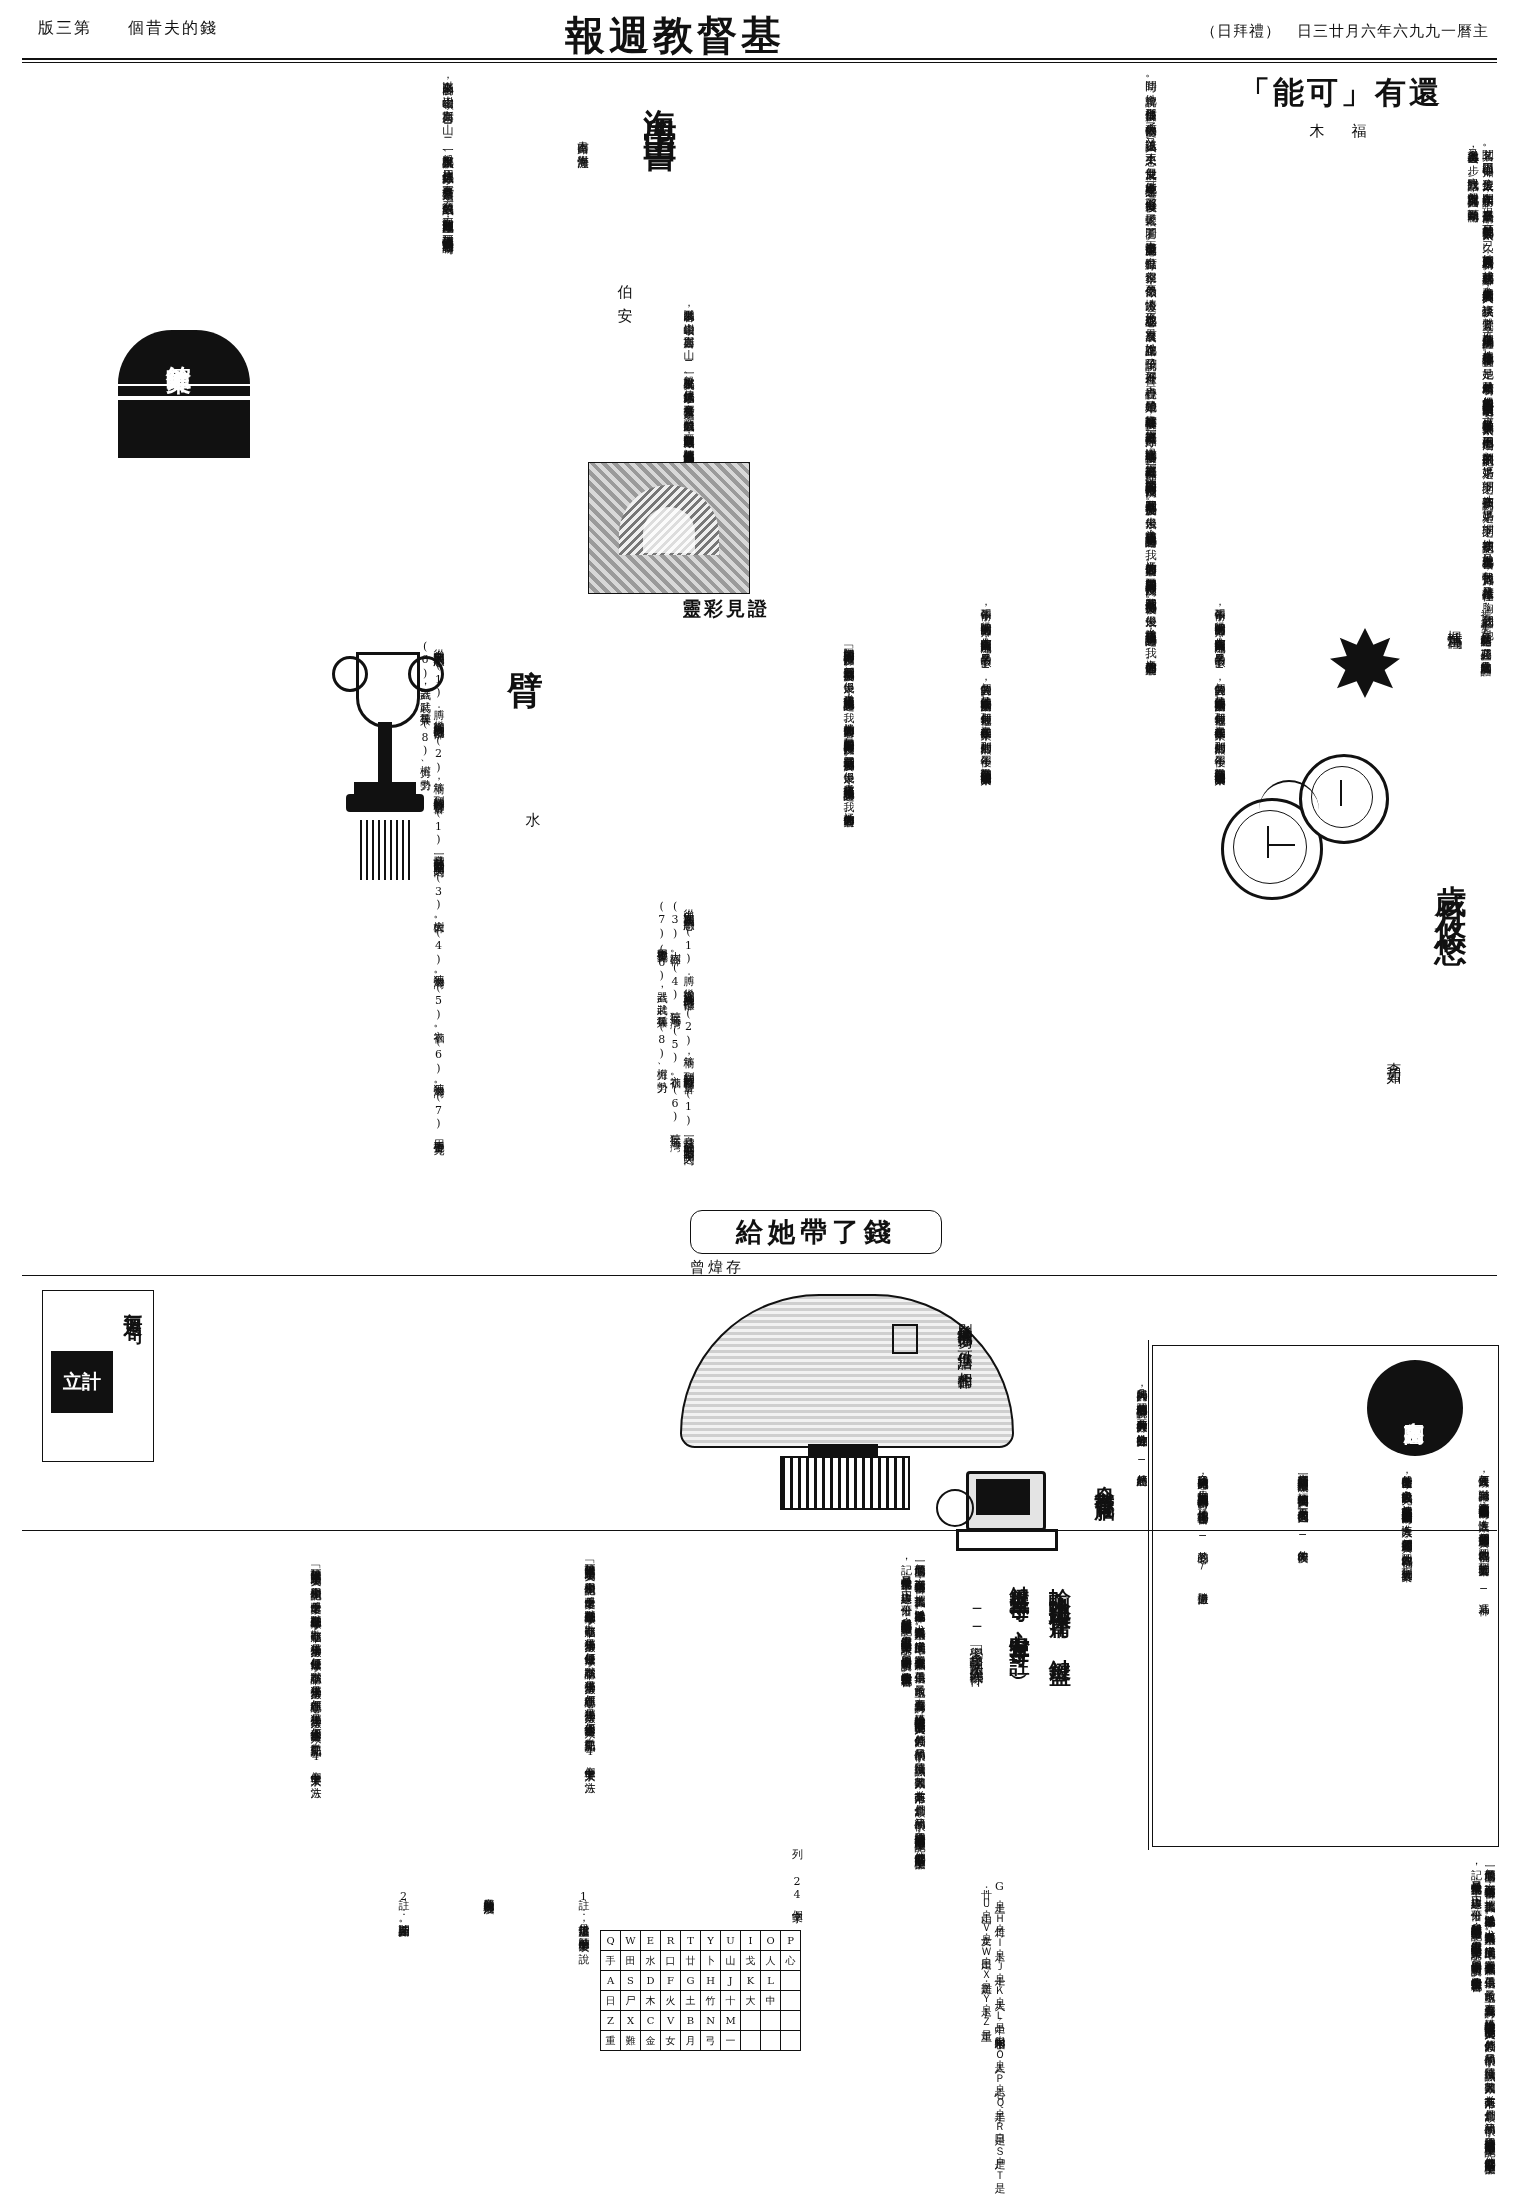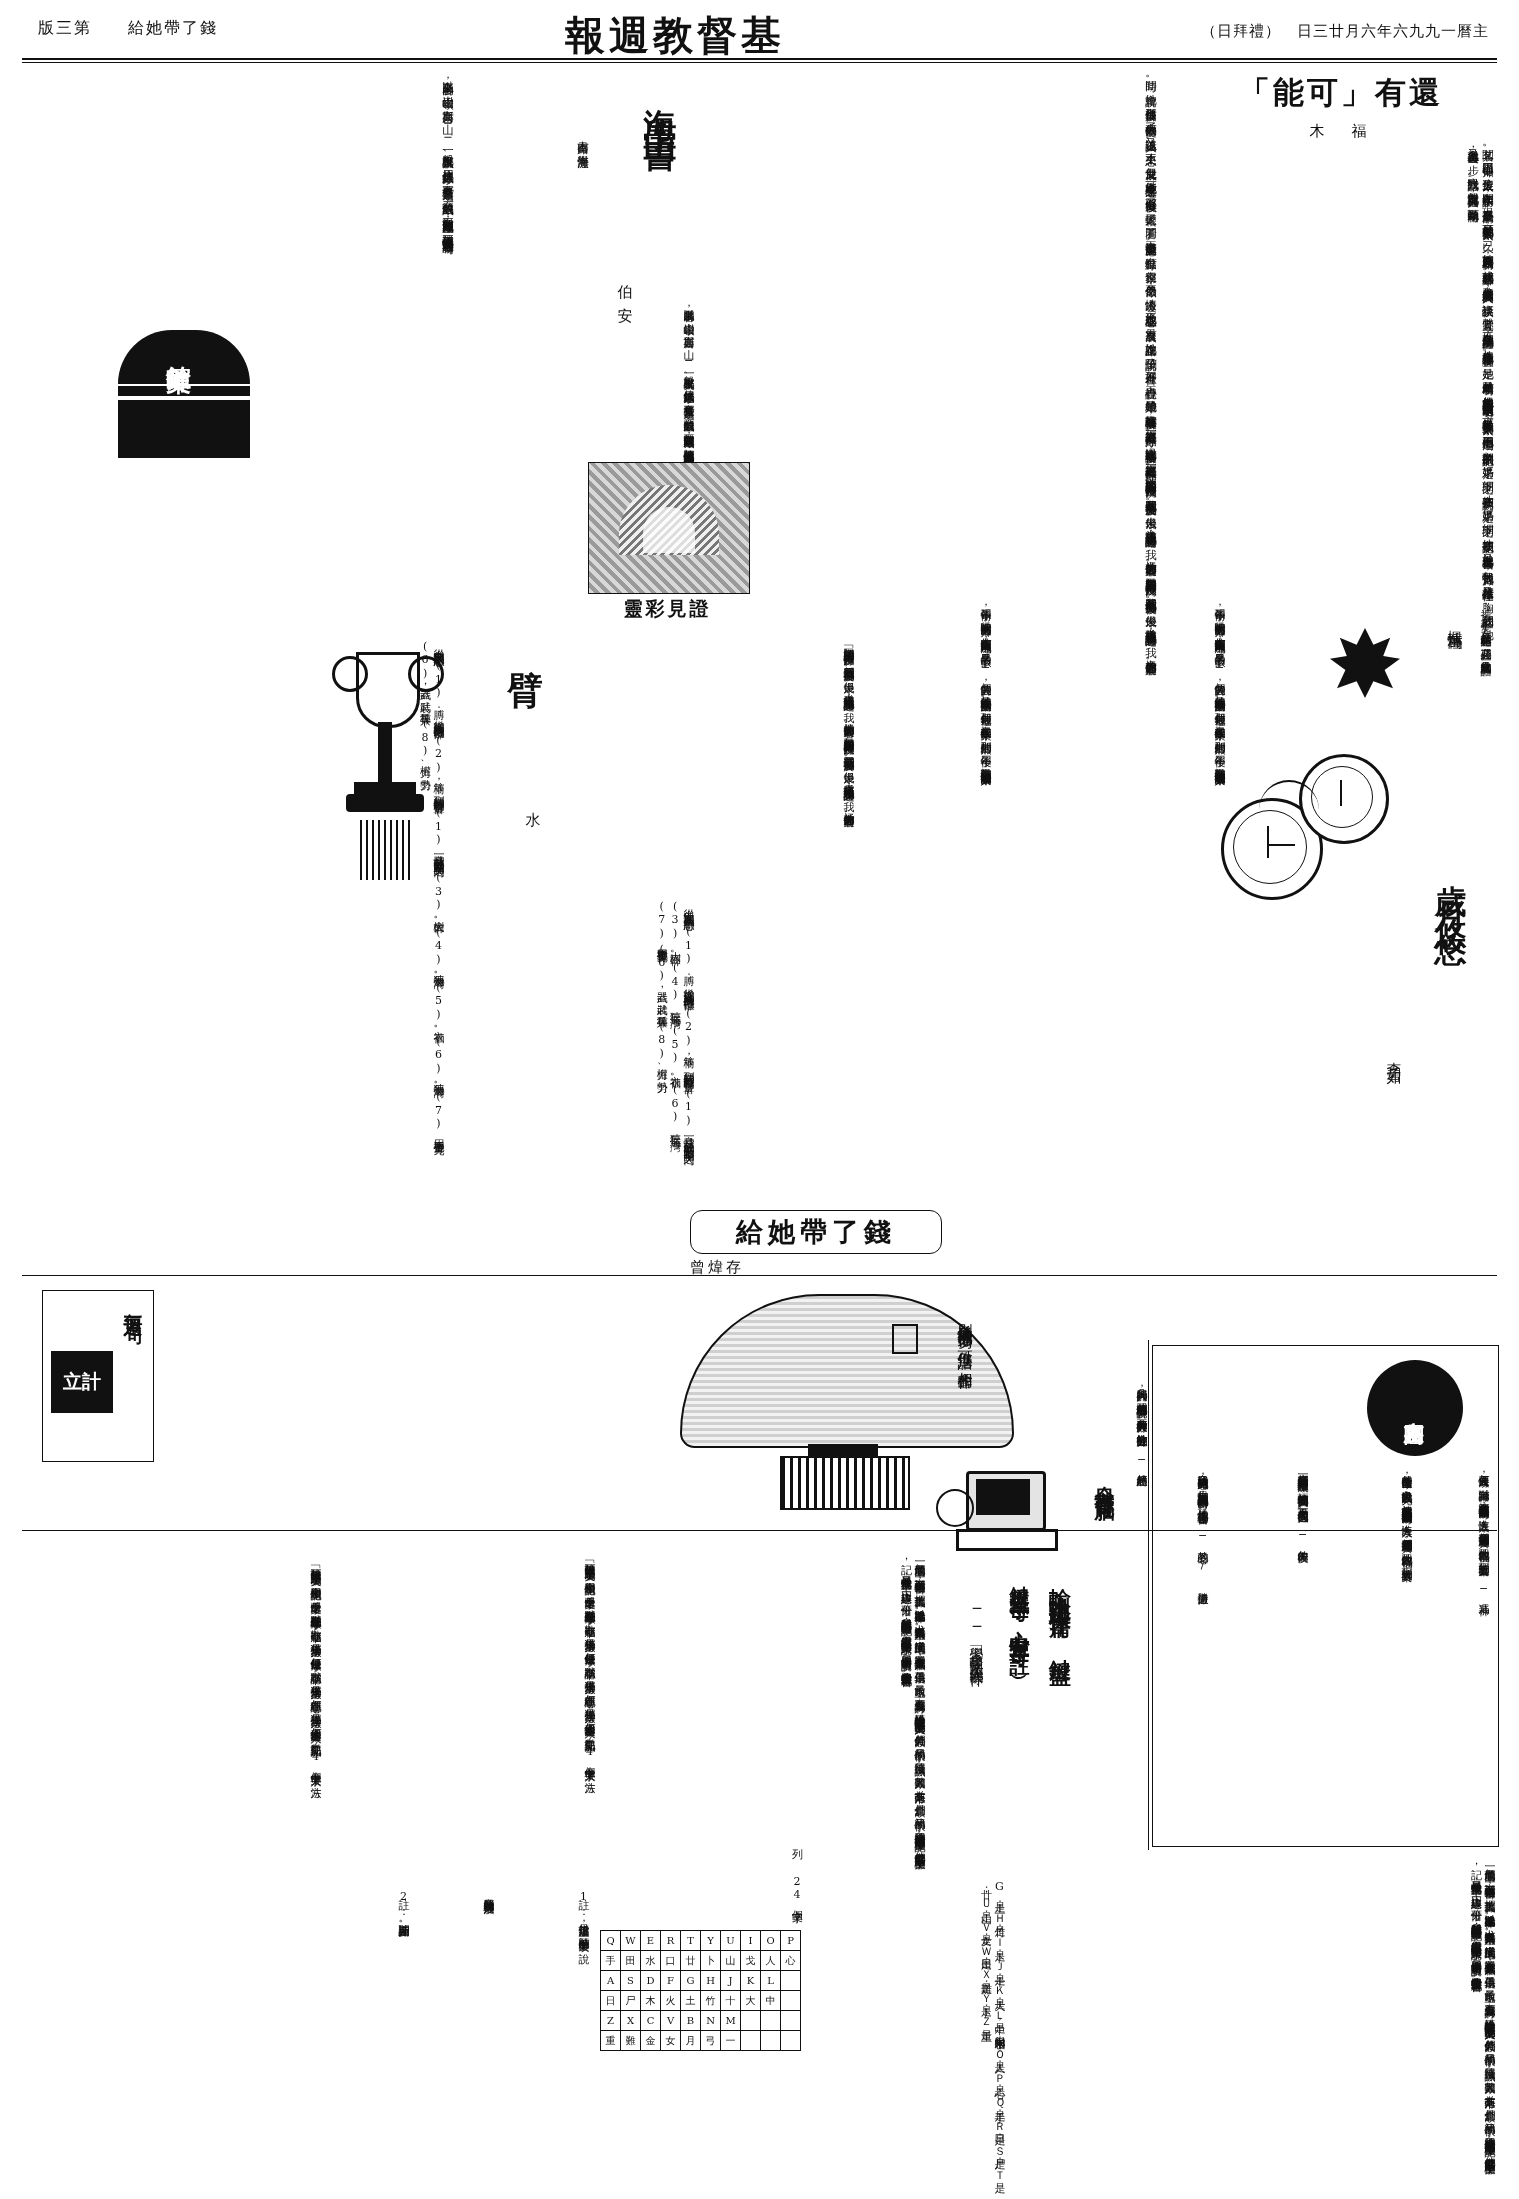--- a/index.html
+++ b/index.html
@@ -45,21 +45,21 @@
   table.kb{border-collapse:collapse;font-size:10px;}
   table.kb td{border:1px solid #111;width:17px;height:17px;text-align:center;vertical-align:middle;line-height:1;}
   .center{text-align:center;}
 </style>
 </head>
 <body>
 
 <div class="page">
 
   <div id="masthead">
-    <div id="mast-left">版三第　　給她帶了錢</div>
+    <div id="mast-left">版三第　　個昔夫的錢</div>
     <div id="mast-title">報週教督基</div>
     <div id="mast-right">（日拜禮）　日三廿月六年六九九一曆主</div>
   </div>
   <div id="rule-top"></div>
   <div id="rule-top2"></div>
 
   <div class="colblock" style="left:1165px;top:72px;width:330px;height:770px;">
     <div style="position:absolute;right:4px;top:0;">
       <div class="headline-h center" style="width:300px;font-size:31px;letter-spacing:3px;">「能可」有還</div>
       <div class="byline-h center" style="width:300px;margin-top:8px;font-size:15px;letter-spacing:6px;">木　福</div>
@@ -93,21 +93,21 @@
   <div class="colblock" style="left:300px;top:300px;width:400px;height:230px;">
     <div class="v tiny2" style="height:225px;width:395px;text-align:justify;">以高來形容的，崇山峻嶺，高與斯言。山──一般來說都是以大、使用這無紙銘鈔，有些更是格言之類，石製成的「紙銀」，一對兩個的蘊藏既深且厚，就更使人領悟到學海無涯」這一對聯句。</div>
   </div>
 
   <div class="art box" style="position:absolute;left:588px;top:462px;width:160px;height:130px;background:
       repeating-linear-gradient(45deg,#d8d8d8 0 4px,#9a9a9a 4px 8px);">
     <div style="position:absolute;left:30px;top:22px;width:100px;height:70px;background:
       repeating-linear-gradient(-45deg,#efefef 0 3px,#777 3px 6px);border-radius:50px 50px 0 0;"></div>
     <div style="position:absolute;left:54px;top:44px;width:52px;height:46px;background:#fff;border-radius:26px 26px 0 0;opacity:.75;"></div>
   </div>
-  <div style="position:absolute;left:565px;top:596px;width:205px;text-align:center;font-size:19px;font-weight:bold;letter-spacing:3px;">靈彩見證</div>
+  <div style="position:absolute;left:565px;top:596px;width:205px;text-align:right;font-size:19px;font-weight:bold;letter-spacing:3px;">靈彩見證</div>
 
   <div class="colblock" style="left:440px;top:640px;width:120px;height:260px;">
     <div class="headline-v" style="position:absolute;right:10px;top:0;height:70px;font-size:36px;">臂</div>
     <div class="byline-v" style="position:absolute;right:18px;top:160px;height:60px;font-size:15px;">水　</div>
   </div>
 
   <div class="art" style="position:absolute;left:320px;top:640px;width:130px;height:250px;">
     <div style="position:absolute;left:36px;top:12px;width:58px;height:70px;border:3px solid #111;border-radius:0 0 30px 30px;"></div>
     <div style="position:absolute;left:58px;top:82px;width:14px;height:60px;background:#111;"></div>
     <div style="position:absolute;left:34px;top:142px;width:62px;height:12px;background:#111;"></div>

